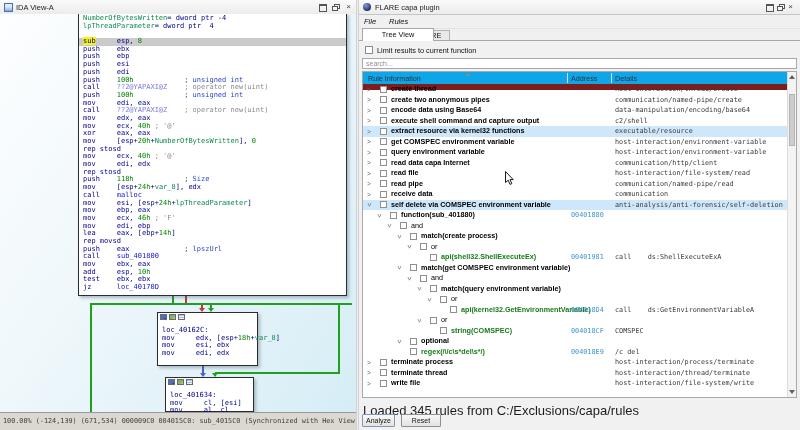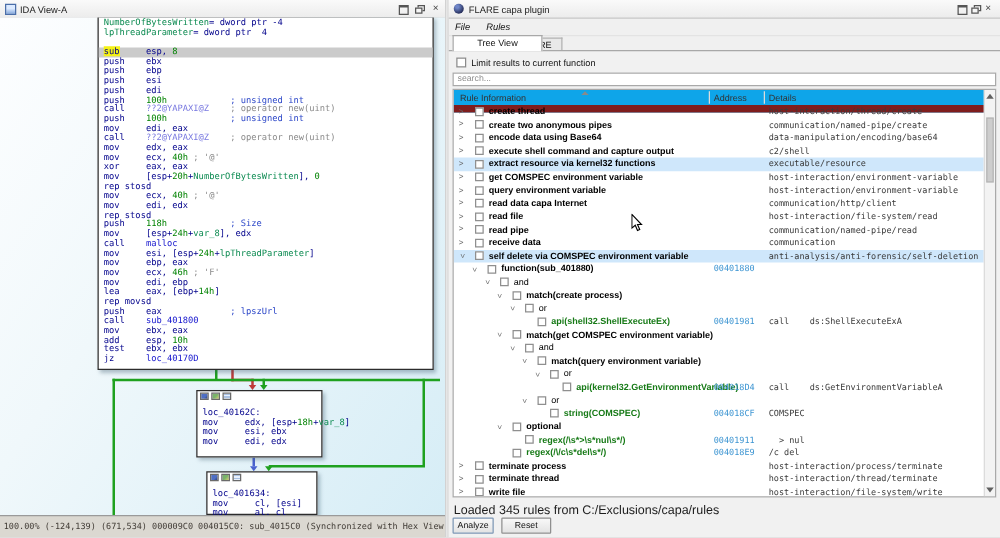--- a/index.html
+++ b/index.html
@@ -78,21 +78,21 @@
   .lbl{font-size:7.2px;color:#000;}
   .t-r,.t-f,.t-m{font-weight:bold;}
   .t-g{color:#177a17;font-weight:bold;}
   .addr{left:208px;font-family:"DejaVu Sans Mono","Liberation Mono",monospace;font-size:6.8px;color:#3d95d2;}
   .det{left:252px;font-family:"DejaVu Sans Mono","Liberation Mono",monospace;font-size:6.8px;color:#3a3a3a;}
   .vsb{position:absolute;right:0;top:0;bottom:0;width:9px;background:#f3f3f3;border-left:1px solid #dcdcdc;box-sizing:border-box;}
   .vsb .a{position:absolute;left:1px;width:0;height:0;border-left:3px solid transparent;border-right:3px solid transparent;}
   .a-up{top:3px;border-bottom:4px solid #606060;}
   .a-dn{bottom:3px;border-top:4px solid #606060;}
   .thumb{position:absolute;left:1px;top:22px;width:6px;height:52px;background:#cdcdcd;border:1px solid #b5b5b5;box-sizing:border-box;}
-  .loadmsg{position:absolute;left:4px;top:362px;font-size:10px;color:#1d1d1d;}
+  .loadmsg{position:absolute;left:4px;top:362px;font-size:13px;color:#1d1d1d;}
   .btn{position:absolute;top:373px;height:13px;box-sizing:border-box;border:1px solid #8f8f8f;border-radius:1px;
     background:linear-gradient(#f8f8f8,#e3e3e3);font-size:7px;color:#111;text-align:center;line-height:11px;}
   .btn-analyze{left:3px;width:33px;border-color:#7d97b5;}
   .btn-reset{left:42px;width:40px;}
   .cursor{position:absolute;left:146px;top:130px;z-index:9;}
 </style>
 </head>
 <body>
 
 <div class="screen">
@@ -317,26 +317,20 @@
               <span class="lbl t-g" style="left: 88px;">string(COMSPEC)</span>
               <span class="addr">004018CF</span>
               <span class="det">COMSPEC</span>
             </div>
             <div class="trow">
               <span class="exp open" style="left: 34px;">&gt;</span>
               <span class="cbx" style="left: 47px;"></span>
               <span class="lbl t-m" style="left: 58px;">optional</span>
             </div>
             <div class="trow">
-              <span class="cbx" style="left: 57px;"></span>
-              <span class="lbl t-g" style="left: 68px;">regex(/\s*&gt;\s*nul\s*/)</span>
-              <span class="addr">00401911</span>
-              <span class="det">  &gt; nul</span>
-            </div>
-            <div class="trow">
               <span class="cbx" style="left: 47px;"></span>
               <span class="lbl t-g" style="left: 58px;">regex(/\/c\s*del\s*/)</span>
               <span class="addr">004018E9</span>
               <span class="det">/c del</span>
             </div>
             <div class="trow">
               <span class="exp" style="left: 4px;">&gt;</span>
               <span class="cbx" style="left: 17px;"></span>
               <span class="lbl t-r" style="left: 28px;">terminate process</span>
               <span class="det">host-interaction/process/terminate</span>

